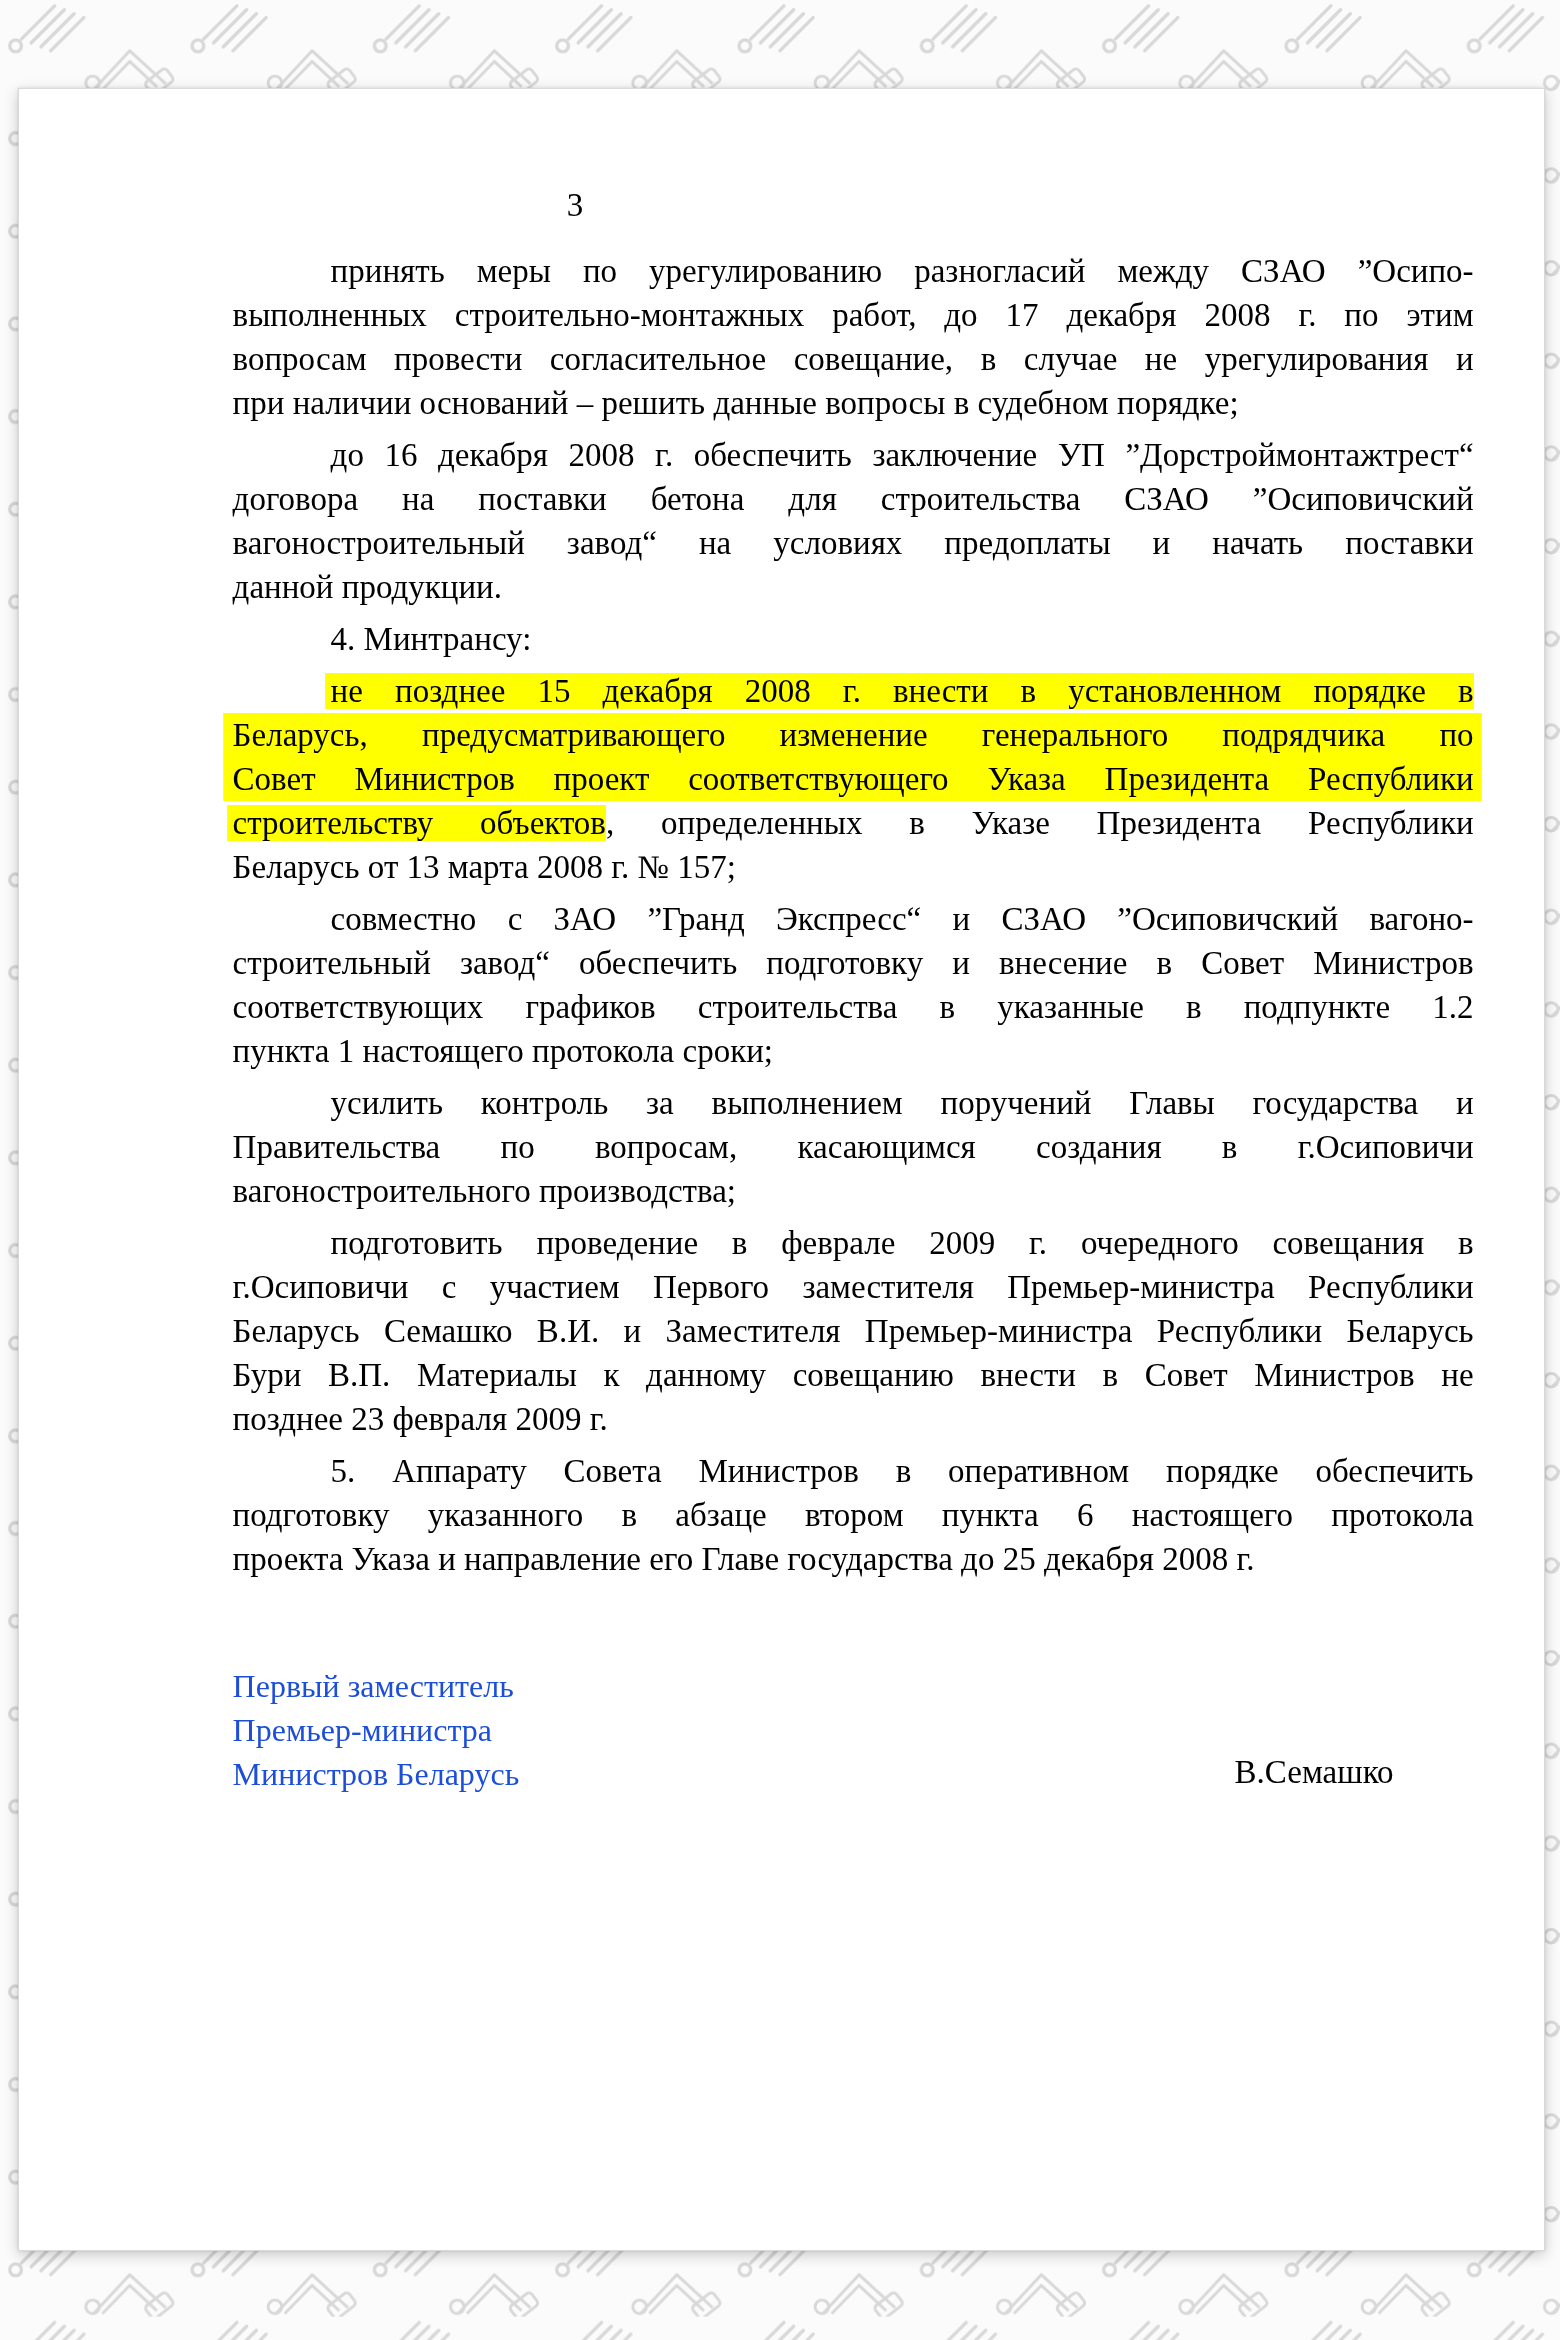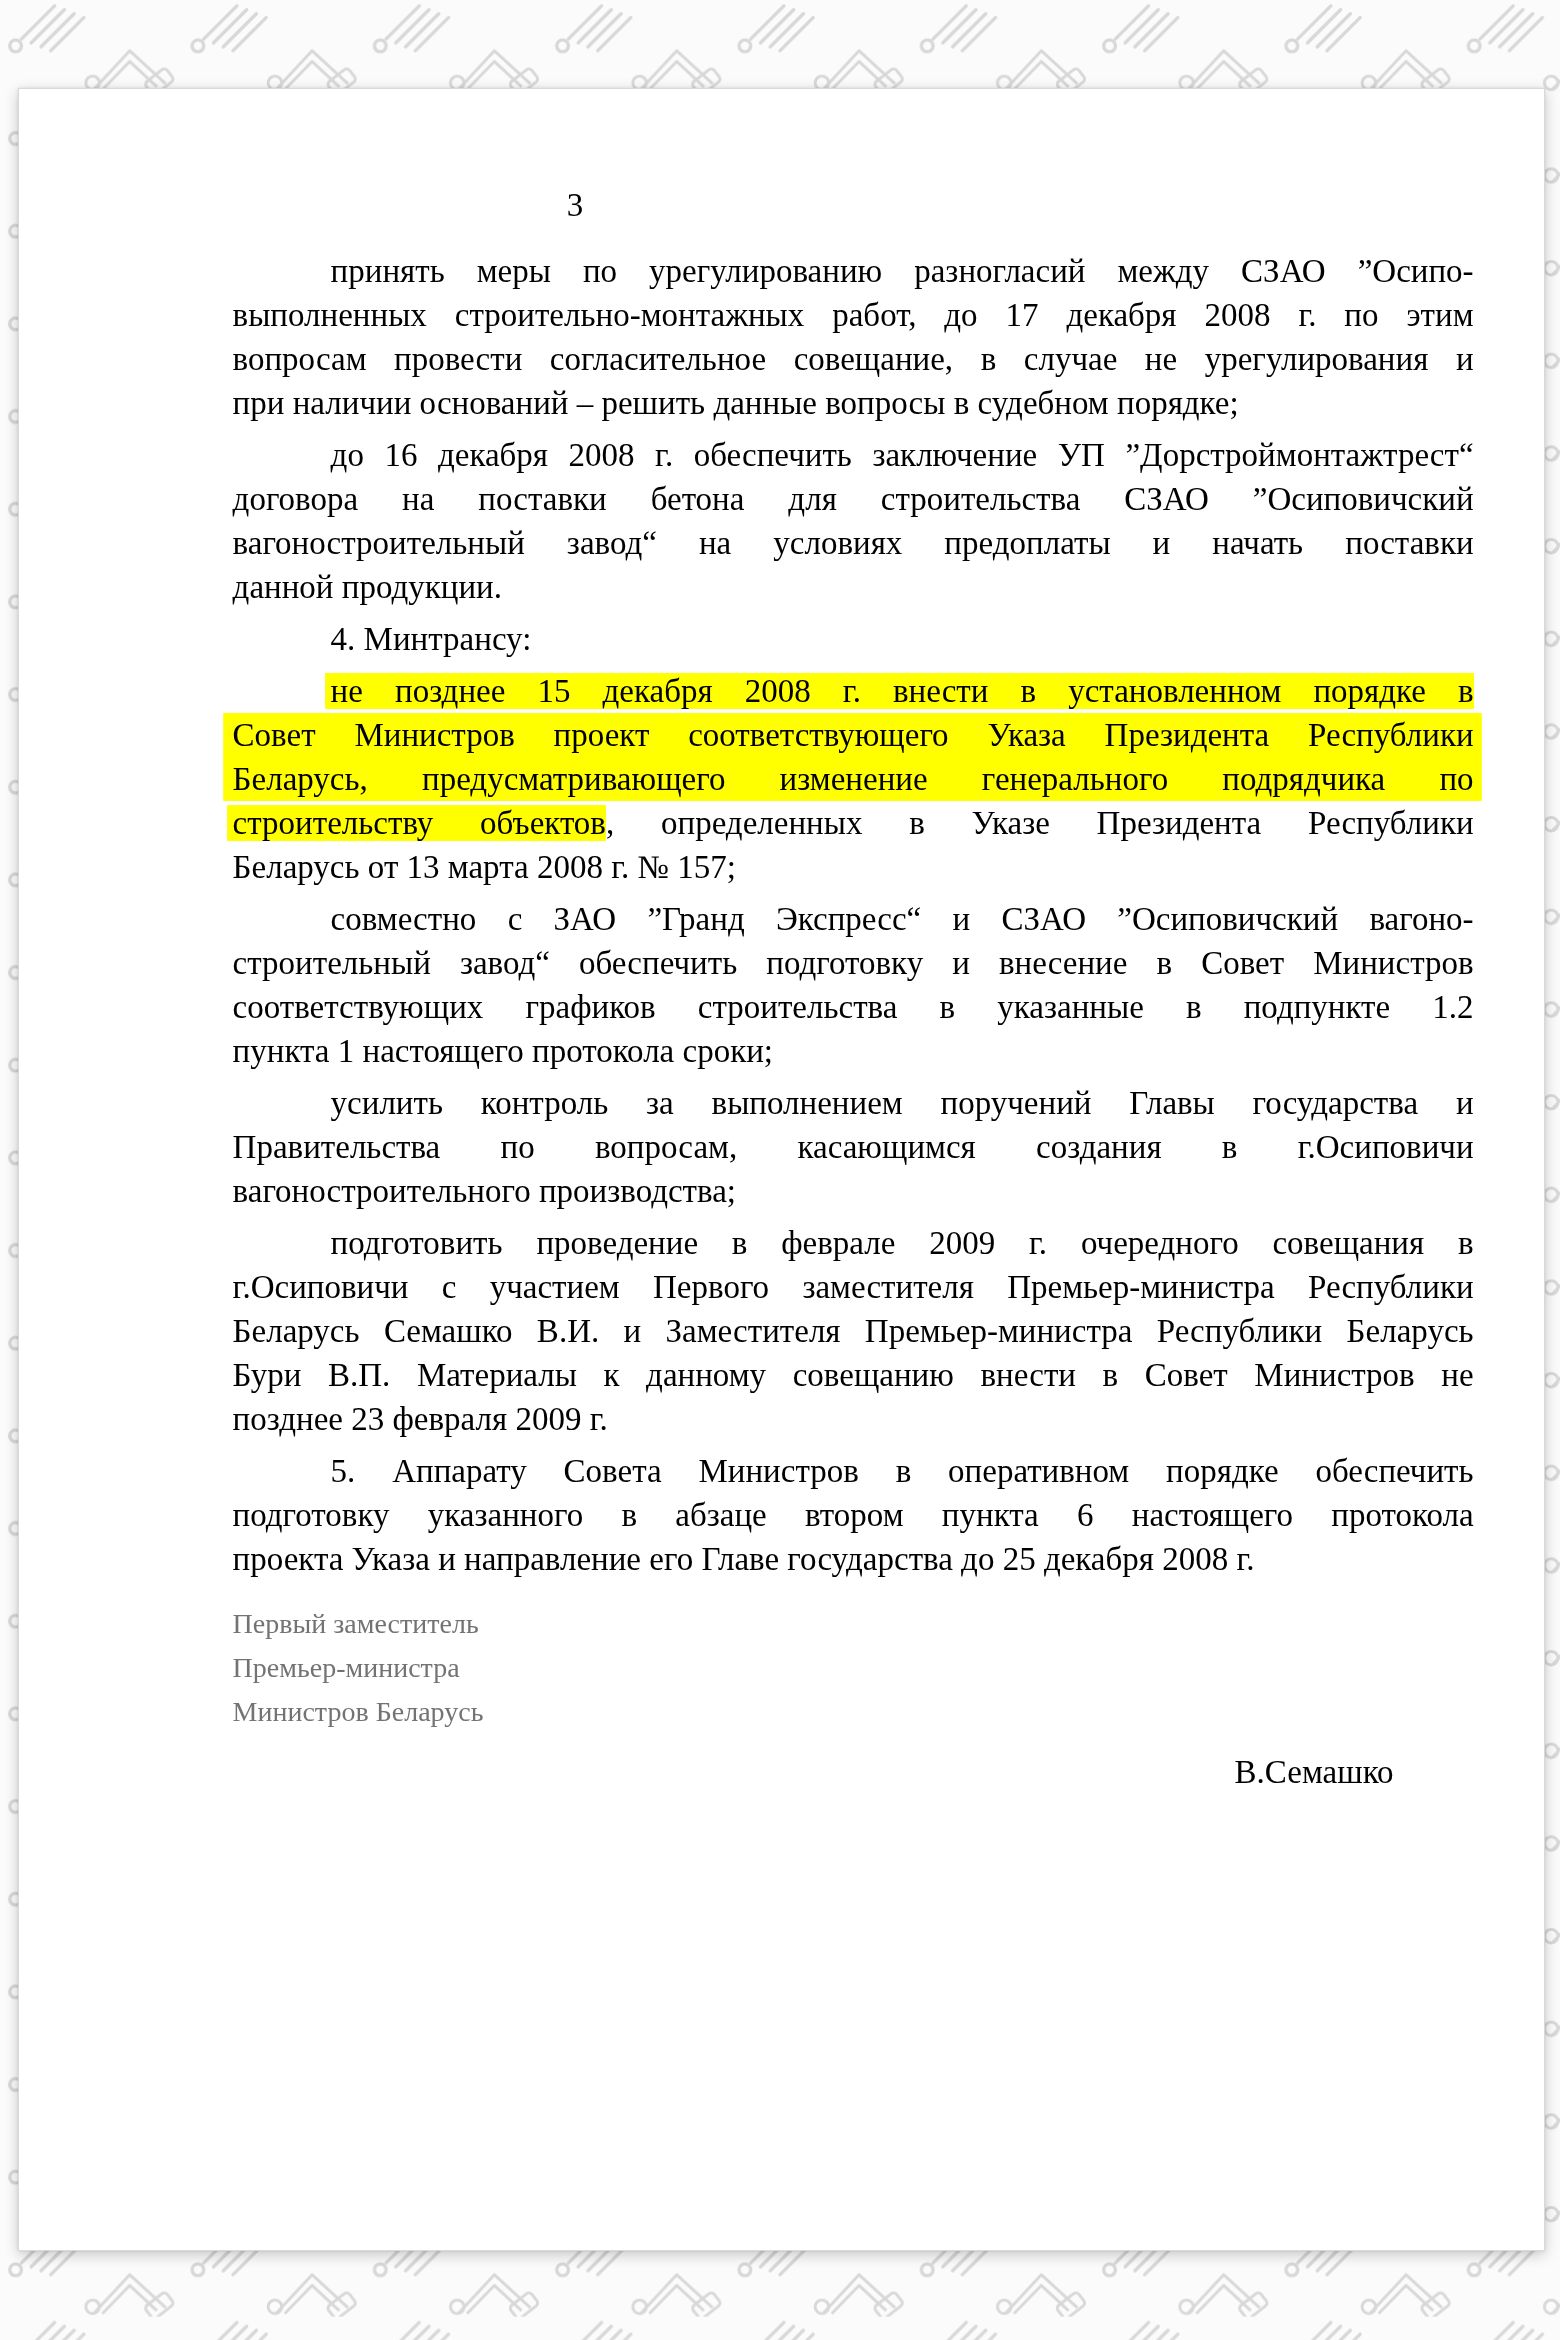--- a/index.html
+++ b/index.html
@@ -29,22 +29,22 @@
   }
   .line{min-height:44px;}
   .line.justify{text-align:justify;text-align-last:justify;}
   .line.indent{text-indent:98px;margin-top:8px;}
   .line.hl-line{
     background:var(--hl,#ffff00);
     box-shadow:-9.8px 0 0 var(--hl,#ffff00), 7.8px 0 0 var(--hl,#ffff00);
   }
   .hl{background:var(--hl,#ffff00);box-shadow:-5.9px 0 0 var(--hl,#ffff00);}
   .sig-title{
-    position:absolute;left:214px;top:1513px;
-    font-size:28px;line-height:44px;color:#737373;
+    position:absolute;left:214px;top:1575px;
+    font-size:32px;line-height:44px;color:#1d4ed8;
   }
   .sig-name{
     position:absolute;left:1216px;top:1661px;height:44px;
     font-size:33px;line-height:44px;color:#000;
   }
 </style>
 </head>
 <body>
 
 <div class="scene">
@@ -78,22 +78,22 @@
         <div class="line indent justify">принять меры по урегулированию разногласий между СЗАО ”Осипо-</div>
         <div class="line justify">выполненных строительно-монтажных работ, до 17 декабря 2008 г. по этим</div>
         <div class="line justify">вопросам провести согласительное совещание, в случае не урегулирования и</div>
         <div class="line">при наличии оснований – решить данные вопросы в судебном порядке;</div>
         <div class="line indent justify">до 16 декабря 2008 г. обеспечить заключение УП ”Дорстроймонтажтрест“</div>
         <div class="line justify">договора на поставки бетона для строительства СЗАО ”Осиповичский</div>
         <div class="line justify">вагоностроительный завод“ на условиях предоплаты и начать поставки</div>
         <div class="line">данной продукции.</div>
         <div class="line indent">4. Минтрансу:</div>
         <div class="line indent justify"><span class="hl">не позднее 15 декабря 2008 г. внести в установленном порядке в</span></div>
+        <div class="line justify hl-line">Беларусь, предусматривающего изменение генерального подрядчика по</div>
         <div class="line justify hl-line">Совет Министров проект соответствующего Указа Президента Республики</div>
-        <div class="line justify hl-line">Беларусь, предусматривающего изменение генерального подрядчика по</div>
         <div class="line justify"><span class="hl">строительству объектов</span><span>, определенных в Указе Президента Республики</span></div>
         <div class="line">Беларусь от 13 марта 2008 г. № 157;</div>
         <div class="line indent justify">совместно с ЗАО ”Гранд Экспресс“ и СЗАО ”Осиповичский вагоно-</div>
         <div class="line justify">строительный завод“ обеспечить подготовку и внесение в Совет Министров</div>
         <div class="line justify">соответствующих графиков строительства в указанные в подпункте 1.2</div>
         <div class="line">пункта 1 настоящего протокола сроки;</div>
         <div class="line indent justify">усилить контроль за выполнением поручений Главы государства и</div>
         <div class="line justify">Правительства по вопросам, касающимся создания в г.Осиповичи</div>
         <div class="line">вагоностроительного производства;</div>
         <div class="line indent justify">подготовить проведение в феврале 2009 г. очередного совещания в</div>

